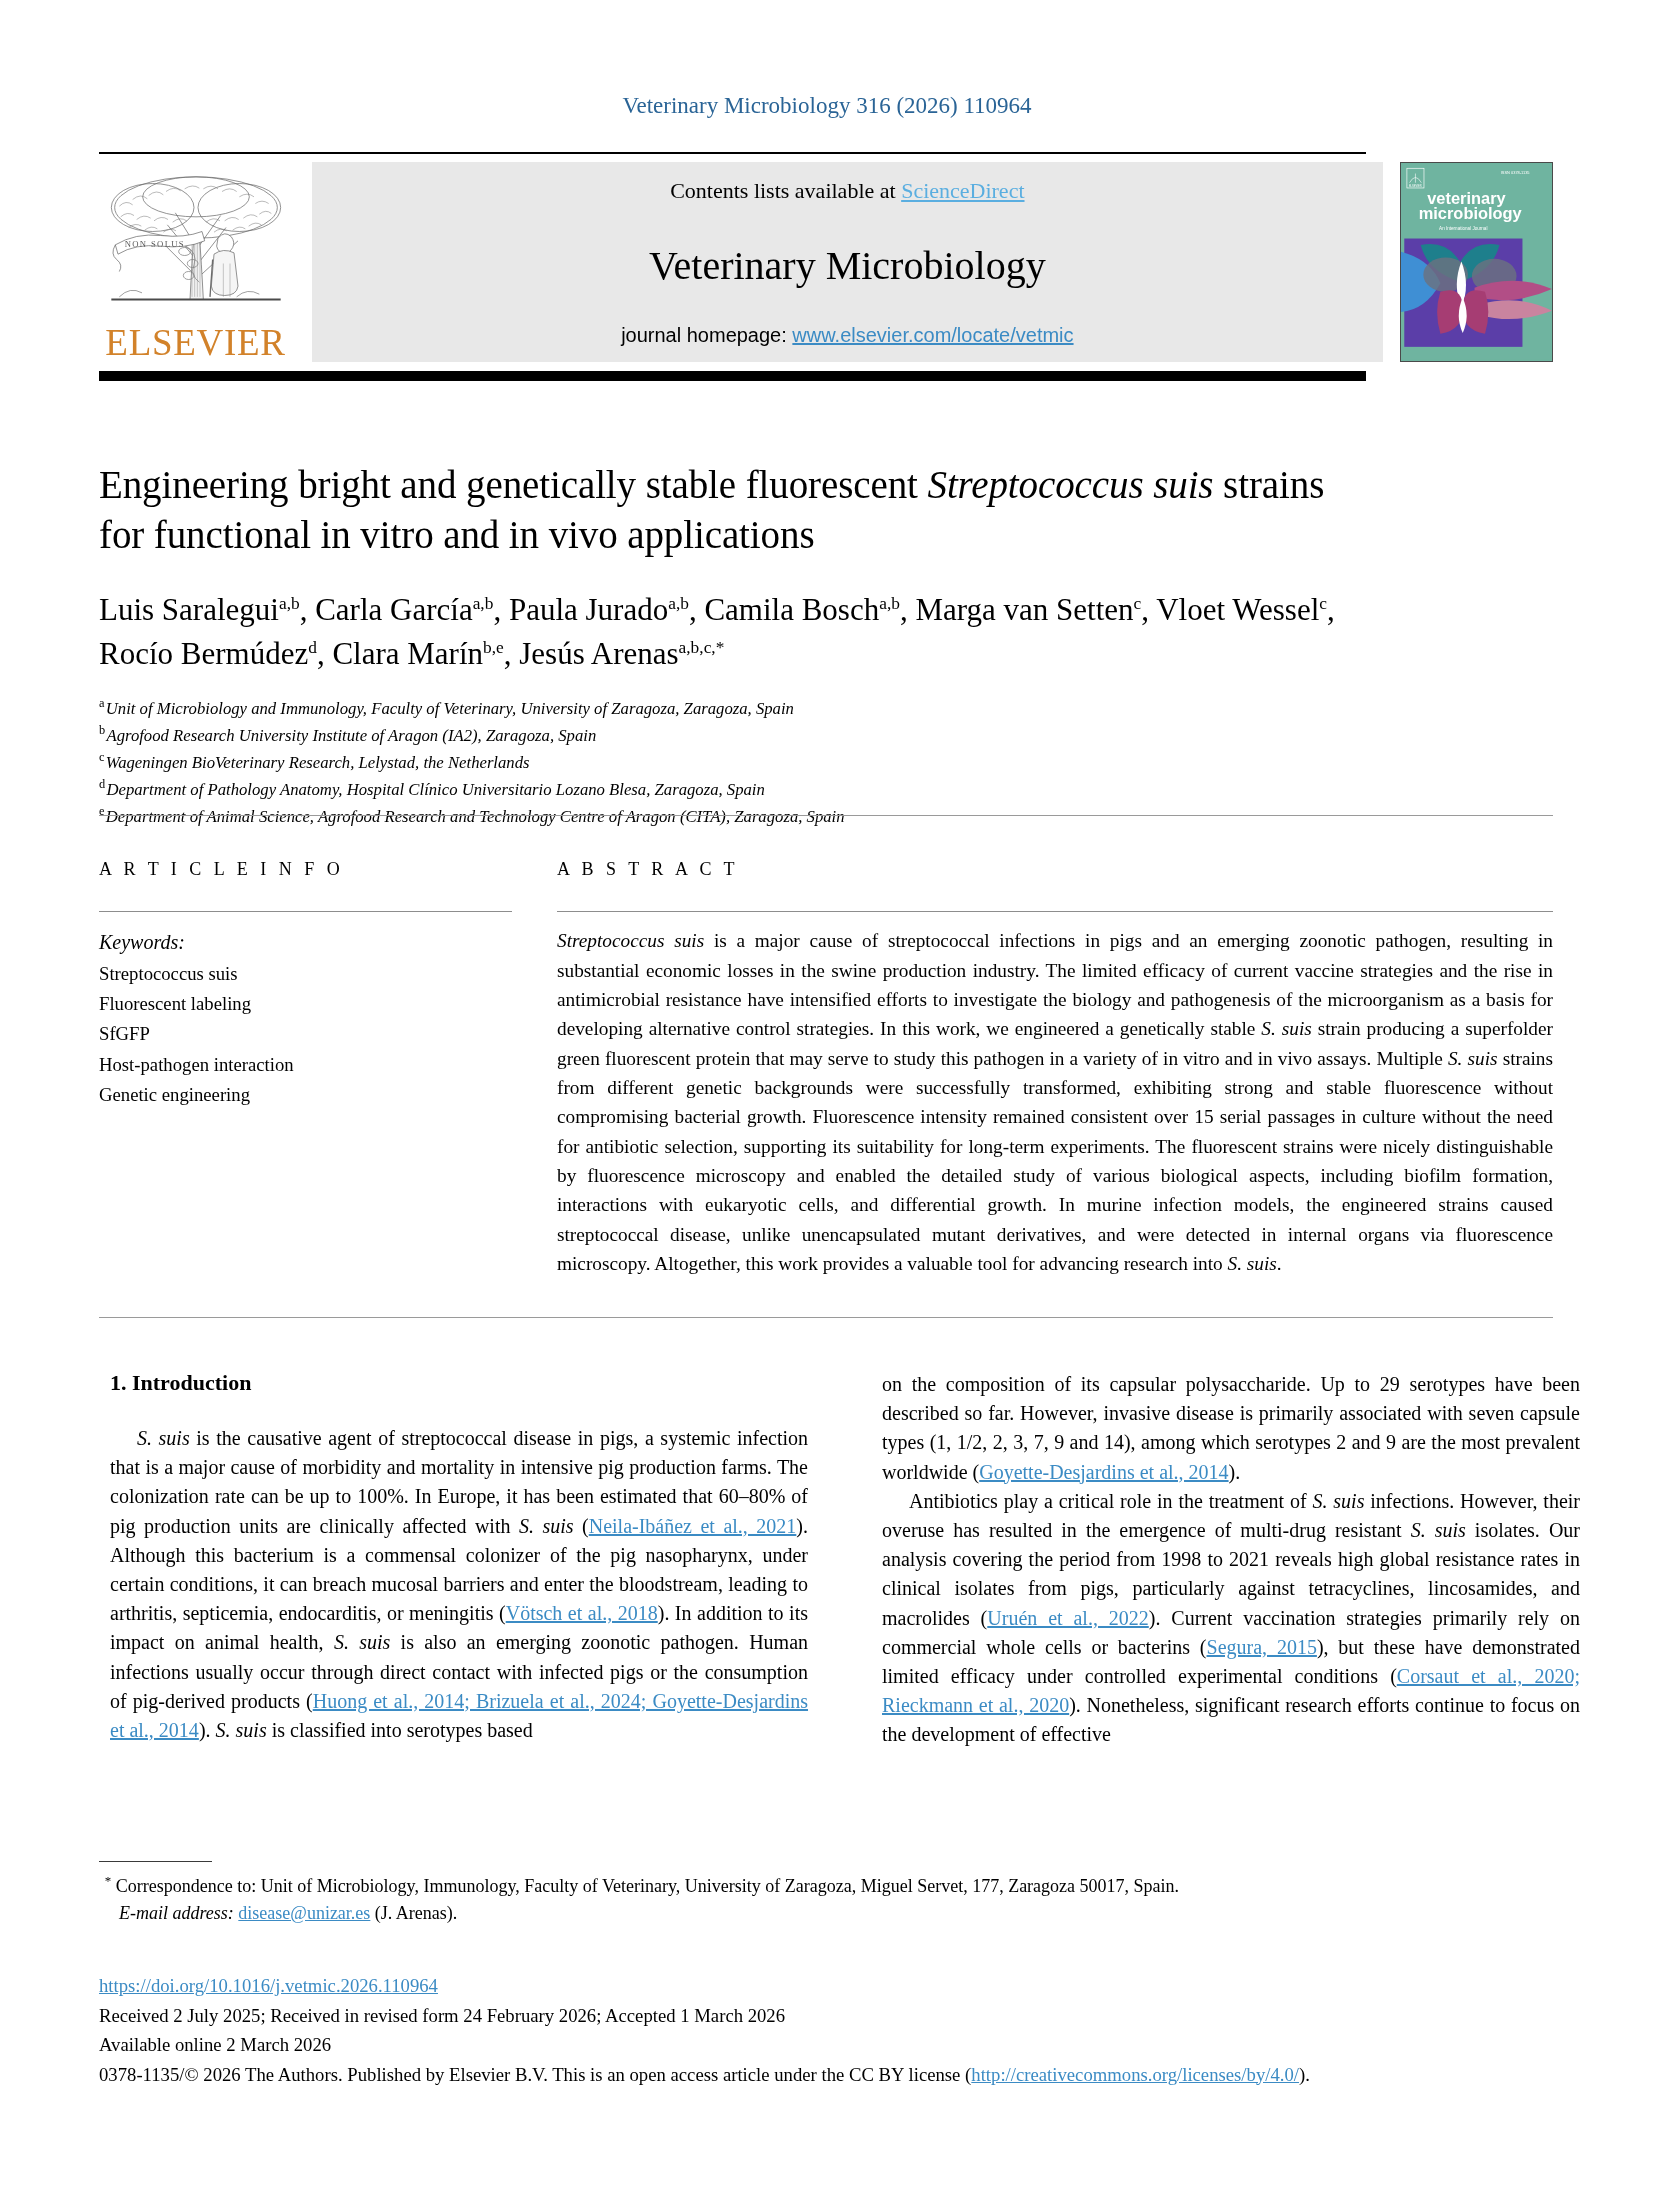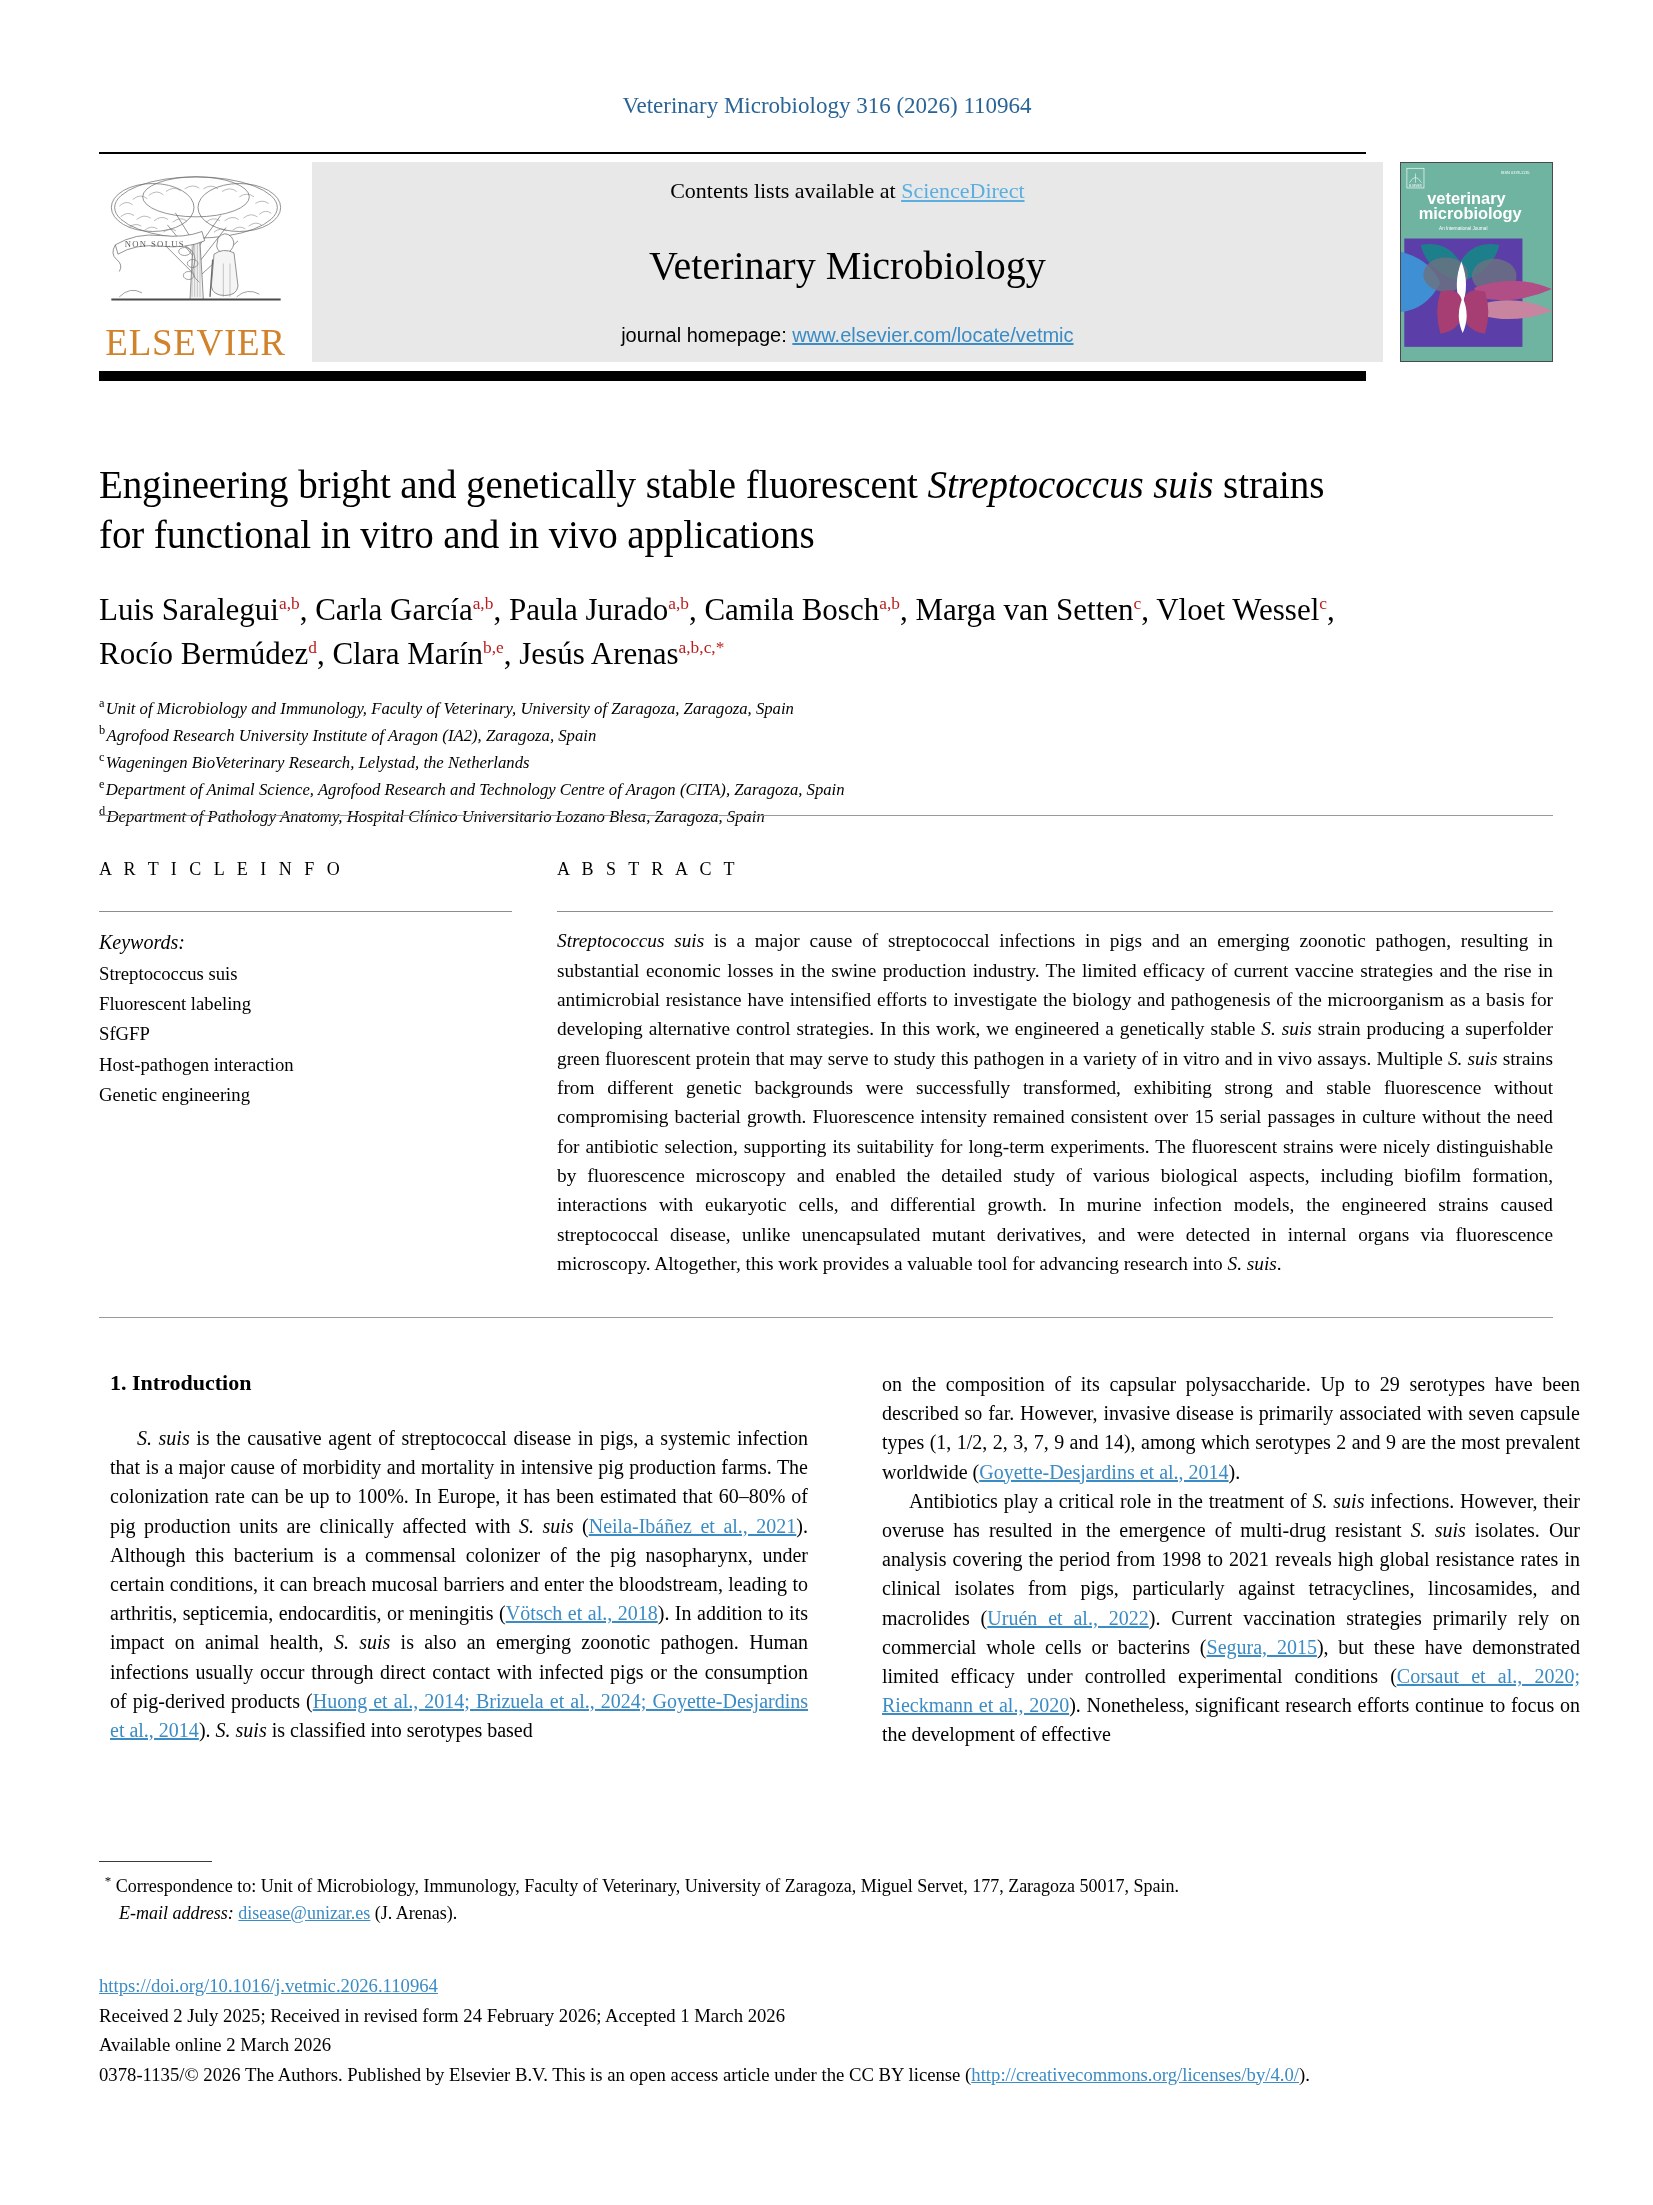--- a/index.html
+++ b/index.html
@@ -138,21 +138,21 @@
   .art-title em { font-style: italic; }
 
   .authors {
     margin-top: 28px;
     font-size: 31px;
     line-height: 1.42;
     font-family: "Liberation Serif", serif;
   }
   .authors sup {
     font-size: 0.56em;
-    color: #b91c1c;
+    color: #000000;
     vertical-align: super;
     line-height: 0;
     text-align: center;
   }
 
   .affils {
     margin-top: 18.7px;
     font-size: 16.7px;
     line-height: 1.62;
     font-style: italic;
@@ -380,22 +380,22 @@
 
   <div class="title-block">
     <h1 class="art-title">
       <span>Engineering bright and genetically stable fluorescent </span><em>Streptococcus suis</em><span> strains for functional in vitro and in vivo applications</span>
     </h1>
     <div class="authors" id="author-list"><span>Luis Saralegui</span><sup>a,b</sup><span>, </span><span>Carla García</span><sup>a,b</sup><span>, </span><span>Paula Jurado</span><sup>a,b</sup><span>, </span><span>Camila Bosch</span><sup>a,b</sup><span>, </span><span>Marga van Setten</span><sup>c</sup><span>, </span><span>Vloet Wessel</span><sup>c</sup><span>, </span><span>Rocío Bermúdez</span><sup>d</sup><span>, </span><span>Clara Marín</span><sup>b,e</sup><span>, </span><span>Jesús Arenas</span><sup>a,b,c,*</sup></div>
     <div class="affils" id="affil-list">
         <div><sup>a</sup><span>Unit of Microbiology and Immunology, Faculty of Veterinary, University of Zaragoza, Zaragoza, Spain</span></div>
         <div><sup>b</sup><span>Agrofood Research University Institute of Aragon (IA2), Zaragoza, Spain</span></div>
         <div><sup>c</sup><span>Wageningen BioVeterinary Research, Lelystad, the Netherlands</span></div>
+        <div><sup>d</sup><span>Department of Pathology Anatomy, Hospital Clínico Universitario Lozano Blesa, Zaragoza, Spain</span></div>
         <div><sup>e</sup><span>Department of Animal Science, Agrofood Research and Technology Centre of Aragon (CITA), Zaragoza, Spain</span></div>
-        <div><sup>d</sup><span>Department of Pathology Anatomy, Hospital Clínico Universitario Lozano Blesa, Zaragoza, Spain</span></div>
       </div>
   </div>
 
   <div class="rule-thin" style="top:815px;left:99px;width:1454px;"></div>
 
   <div class="infoabs">
     <div class="col-info">
       <div class="sechead">A R T I C L E  I N F O</div>
       <div class="head-rule"></div>
       <div class="kw-title">Keywords:</div>

